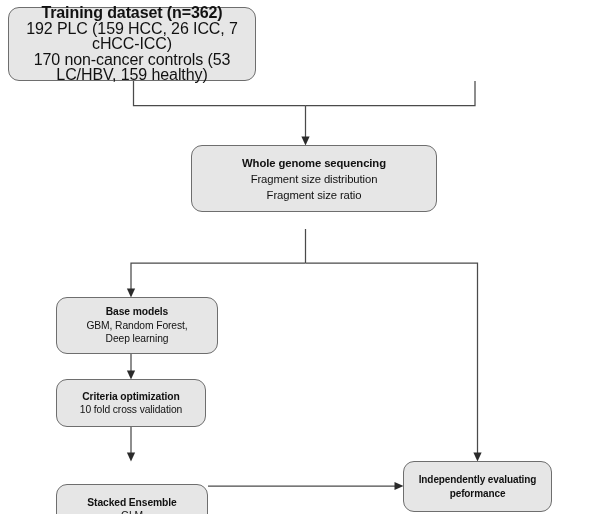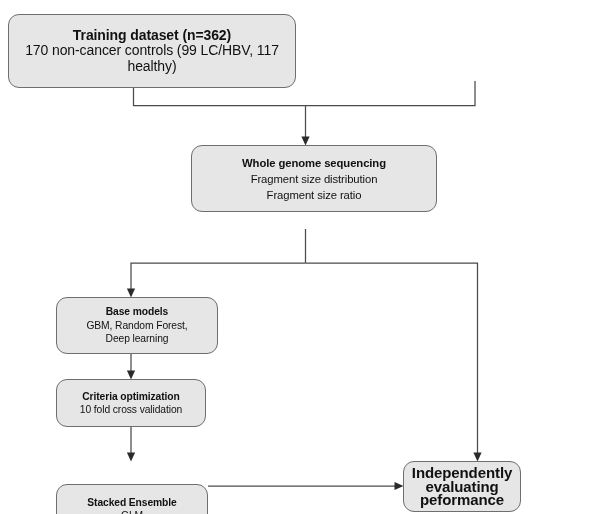--- a/index.html
+++ b/index.html
@@ -42,22 +42,22 @@
   .node .title {
     font-weight: bold;
     letter-spacing: -0.1px;
   }
   .node .line {
     font-weight: normal;
     letter-spacing: -0.1px;
   }
   
   #node-training {
-    left: 8px; top: 7px; width: 288px; height: 74px;
-    font-size: 14px; line-height: 15.5px; margin-top: 7px;
+    left: 8px; top: 7px; width: 248px; height: 74px;
+    font-size: 16px; line-height: 15.5px;
   }
   #node-test {
     left: 358px; top: 7px; width: 234px; height: 74px;
     font-size: 11.3px; line-height: 15.5px;
   }
   #node-wgs {
     left: 183px; top: 145px; width: 246px; height: 67px;
     font-size: 11.3px; line-height: 16px; margin-left: 8px;
   }
   #node-base-models {
@@ -66,22 +66,22 @@
   }
   #node-criteria {
     left: 56px; top: 379px; width: 150px; height: 48px;
     font-size: 10.3px; line-height: 13.5px; text-align: right;
   }
   #node-stacked {
     left: 56px; top: 484px; width: 152px; height: 50px;
     font-size: 10.3px; line-height: 13.5px;
   }
   #node-evaluate {
-    left: 403px; top: 461px; width: 118px; height: 51px;
-    font-size: 15px; line-height: 13.5px;
+    left: 403px; top: 461px; width: 149px; height: 51px;
+    font-size: 10px; line-height: 13.5px;
   }
   .edge-line {
     stroke: #4a4a4a;
     stroke-width: 1.25;
     fill: none;
   }
   .edge-head {
     fill: #2b2b2b;
   }
 </style>
@@ -113,21 +113,22 @@
 
     <path class="edge-line" d="M 131 427 L 131 455"></path>
     <polygon class="edge-head" points="131,461.5 126.9,452.5 135.1,452.5"></polygon>
 
     <path class="edge-line" d="M 208 486 L 397 486"></path>
     <polygon class="edge-head" points="403.5,486 394.5,481.9 394.5,490.1"></polygon>
   </svg>
 
   <div class="node" id="node-training">
     <span class="title">Training dataset (n=362)</span>
-    <span class="line">170 non-cancer controls (99 LC/HBV, 117 healthy)</span>
+    <span class="line">192 PLC (159 HCC, 26 ICC, 7 cHCC-ICC)</span>
+    <span class="line">170 non-cancer controls (53 LC/HBV, 159 healthy)</span>
   </div>
 
 
   <div class="node" id="node-wgs">
     <span class="title">Whole genome sequencing</span>
     <span class="line">Fragment size distribution</span>
     <span class="line">Fragment size ratio</span>
   </div>
 
   <div class="node" id="node-base-models">

